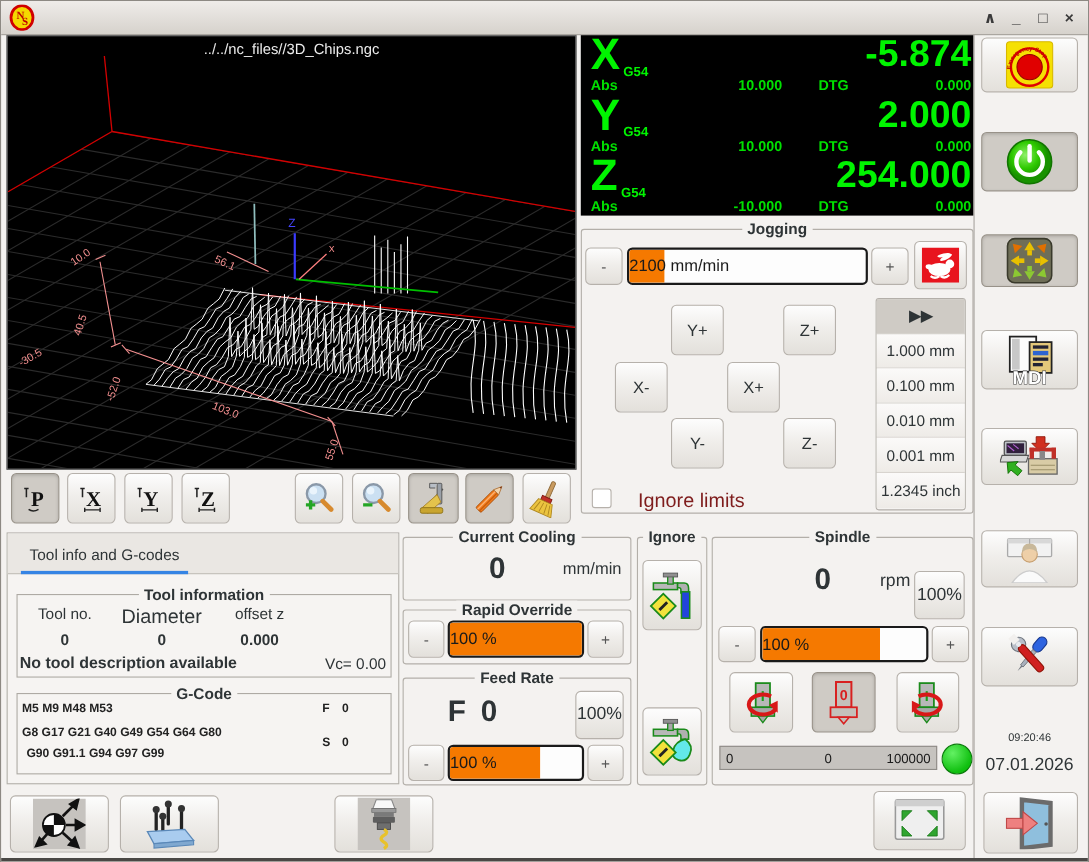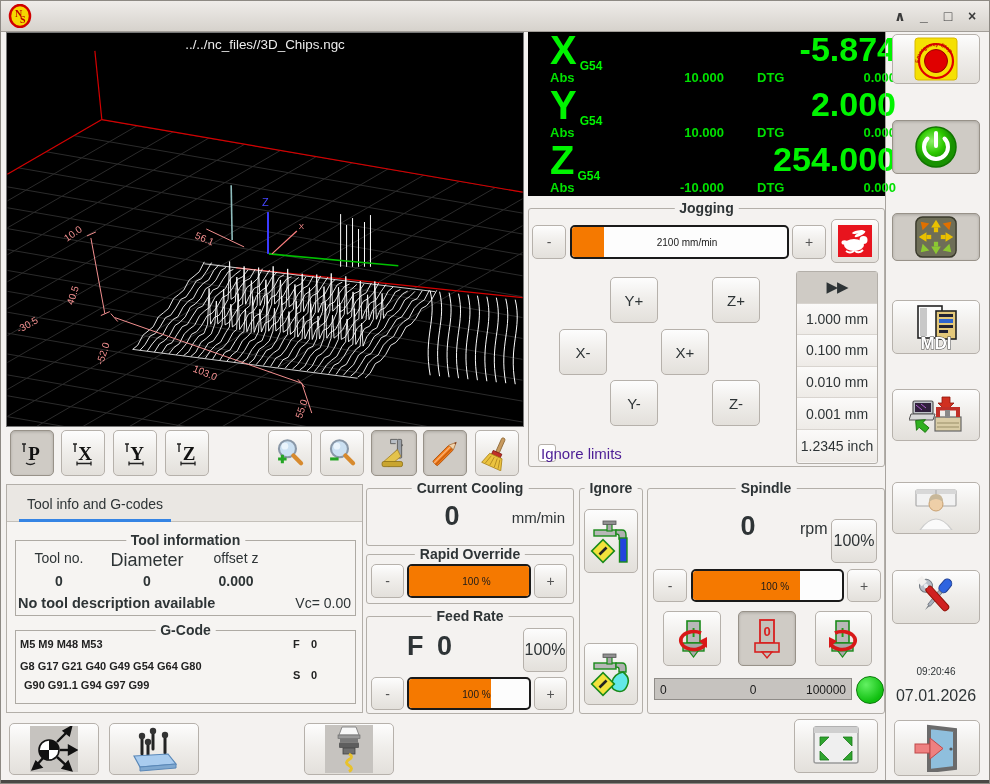--- a/index.html
+++ b/index.html
@@ -18,24 +18,24 @@
     font-size:15px;color:#2E3436;box-sizing:border-box;}
   .btn.pressed{background:#CFCBC5;border-color:#989289;box-shadow:inset 0 1px 3px rgba(0,0,0,.18);}
   .btn.small{font-size:14px;color:#555;}
   
   .frame{position:absolute;border:1px solid #B3AFA9;border-radius:3px;box-sizing:border-box;}
   .legend{position:absolute;top:-9px;left:50%;transform:translateX(-50%);background:#F4F2F0;
     padding:0 5px;font-weight:bold;font-size:14px;white-space:nowrap;color:#2E3436;}
   
   .slider{position:absolute;background:#FDFDFD;border:2px solid #1a1a1a;border-radius:5px;box-sizing:border-box;overflow:hidden;}
   .slider .fill{position:absolute;left:0;top:0;bottom:0;background:#F57900;}
-  .slider .sval{position:absolute;left:0;right:0;top:50%;transform:translateY(-50%);text-align:center;font-size:10px;color:#1a1a1a;padding-left:15px;}
+  .slider .sval{position:absolute;left:0;right:0;top:50%;transform:translateY(-50%);font-size:15px;color:#1a1a1a;}
   
   #dro{position:absolute;left:527px;top:31px;width:357px;height:164px;background:#000;}
-  .dro-row{position:absolute;left:16px;width:100%;height:54px;}
+  .dro-row{position:absolute;left:3px;width:100%;height:54px;}
   .dro-letter{position:absolute;left:6px;top:-4px;font-size:40px;font-weight:bold;color:#00F400;}
   .dro-sys{font-size:12px;vertical-align:-6px;margin-left:3px;font-weight:bold;}
   .dro-main{position:absolute;right:5px;top:-2px;font-size:34px;font-weight:bold;color:#00F400;}
   .dro-sub{position:absolute;left:0;right:0;top:38px;height:16px;font-size:13px;font-weight:bold;color:#00E000;text-decoration:underline;}
   .abs-l{position:absolute;left:6px;} .abs-v{position:absolute;left:95px;width:85px;text-align:right;}
   .dtg-l{position:absolute;left:213px;} .dtg-v{position:absolute;right:5px;}
   
   #increments{position:absolute;left:795px;top:270px;width:82px;height:193px;border:1px solid #B3AFA9;border-radius:3px;background:#F6F4F2;box-sizing:border-box;}
   .inc-row{height:31.6px;border-bottom:1px solid #D8D4CF;display:flex;align-items:center;justify-content:center;font-size:14px;box-sizing:border-box;background:linear-gradient(#FBFAF9,#EEEBE7);}
   .inc-row:last-child{border-bottom:none;}
@@ -345,21 +345,21 @@
   <div id="increments">
     <div class="inc-row pressed">▶▶</div>
     <div class="inc-row">1.000 mm</div>
     <div class="inc-row">0.100 mm</div>
     <div class="inc-row">0.010 mm</div>
     <div class="inc-row">0.001 mm</div>
     <div class="inc-row">1.2345 inch</div>
   </div>
 
   <div class="checkbox" style="left:537px;top:443px"></div>
-  <div class="abs" style="left:540px;top:444px;font-size:15px;color:#4c1d95">Ignore limits</div>
+  <div class="abs" style="left:579px;top:444px;font-size:18px;color:#7f1d1d">Ignore limits</div>
 
   <div class="abs" style="left:884px;top:30px;width:1px;height:754px;background:#A8A49F"></div>
 
   <div class="btn" style="left:891px;top:33px;width:88px;height:50px">
     <svg width="44" height="44" viewBox="0 0 44 44">
       <rect x="1" y="1" width="42" height="42" rx="3" fill="#F5E003" stroke="#D8B800" stroke-width="1"></rect>
       <circle cx="22" cy="24" r="17" fill="none" stroke="#E00000" stroke-width="2.2"></circle>
       <circle cx="22" cy="24" r="11.5" fill="#E00000" stroke="#990000" stroke-width="1"></circle>
       <text font-size="5.4" fill="#C00000" font-weight="bold"><textPath href="#arcp2">Emergency-Stop</textPath></text>
       <defs>

